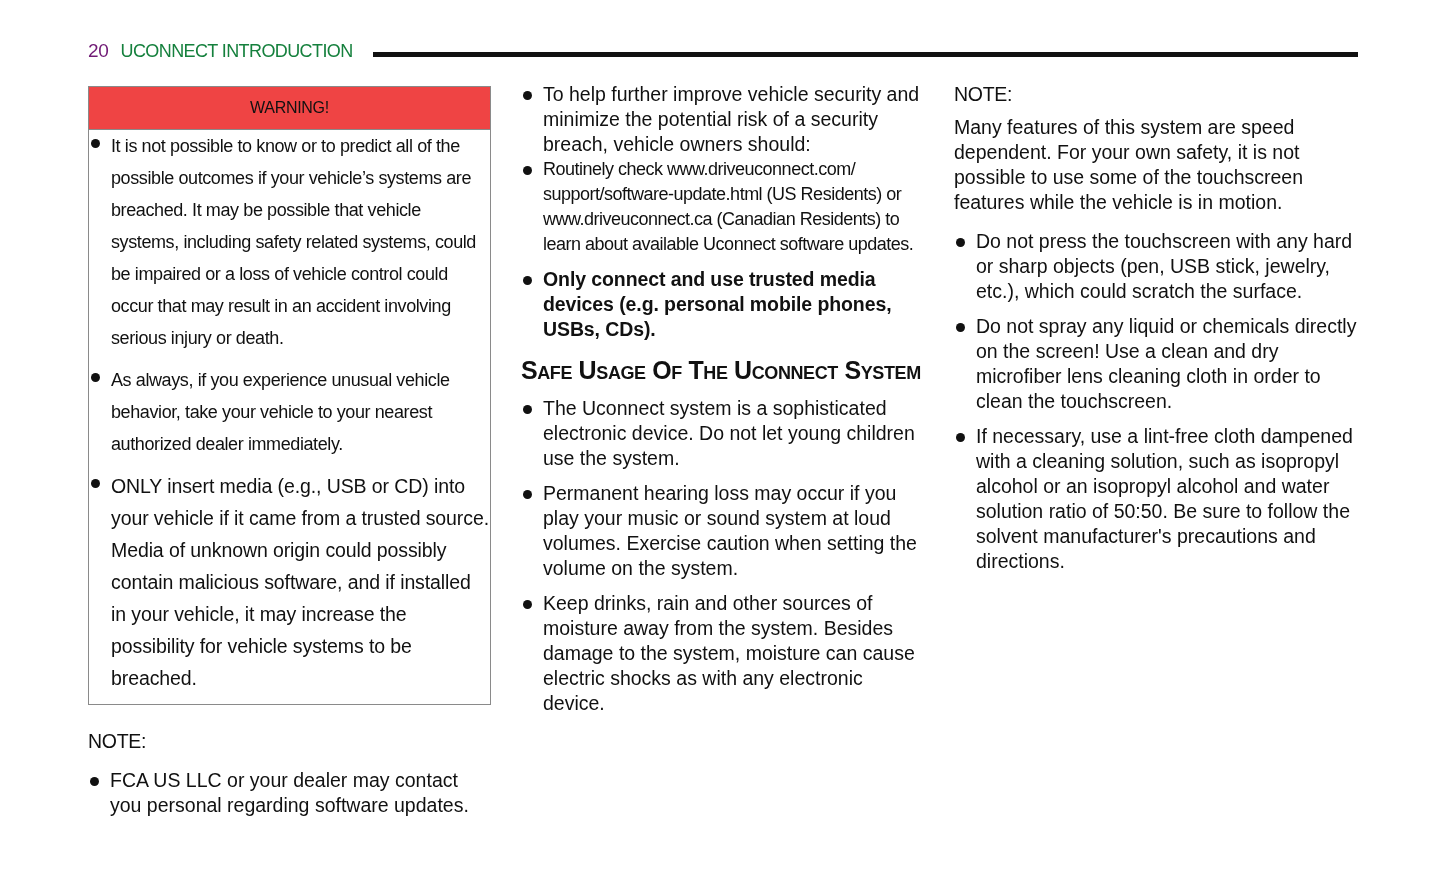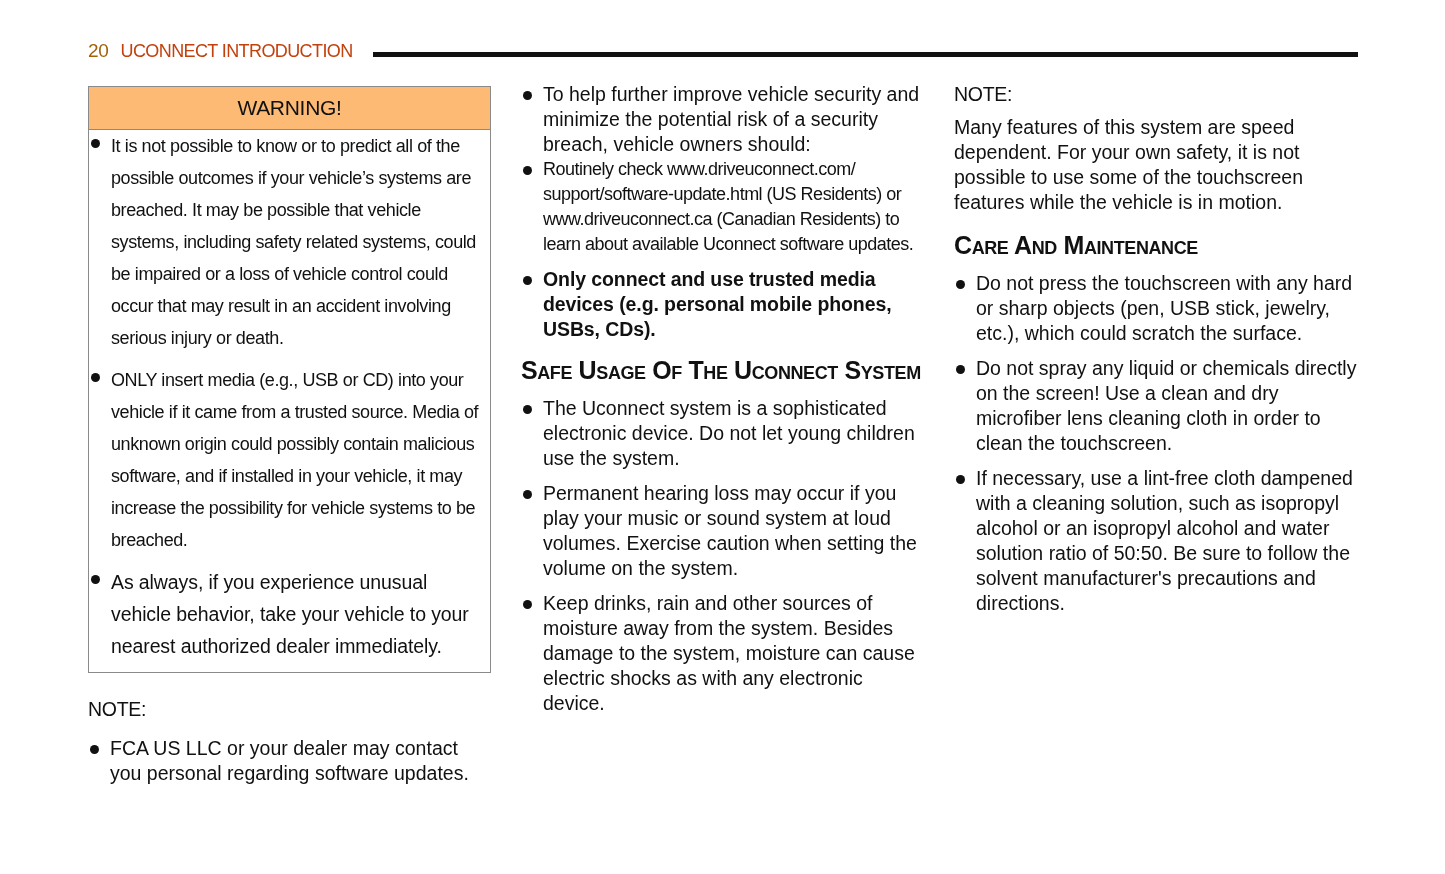--- a/index.html
+++ b/index.html
@@ -4,32 +4,32 @@
   <style>
     html, body { margin: 0; padding: 0; background: #ffffff; }
     body {
       width: 1445px; height: 874px; position: relative; overflow: hidden;
       font-family: "Liberation Sans", sans-serif; color: #111111;
     }
     .header {
       position: absolute; left: 88px; top: 38px; width: 1270px; height: 26px;
       display: flex; align-items: center;
     }
-    .page-num { font-size: 19px; color: #a16207; letter-spacing: -0.3px; }
-    .section-name { font-size: 18px; color: #c2410c; margin-left: 12px; letter-spacing: -0.6px; }
+    .page-num { font-size: 19px; color: #701a75; letter-spacing: -0.3px; }
+    .section-name { font-size: 18px; color: #15803d; margin-left: 12px; letter-spacing: -0.6px; }
     .header-rule { flex: 1; height: 5px; background: #111; margin-left: 20px; margin-top: 6px; }
 
     .col { position: absolute; top: 82px; font-size: 19.5px; line-height: 25px; }
     .col1 { left: 88px; width: 403px; }
     .col2 { left: 521px; width: 405px; }
     .col3 { left: 954px; width: 405px; }
 
     .warning-box { border: 1px solid #8a8a8a; margin-top: 4px; }
     .warning-title {
-      background: #fdba74; text-align: center; font-size: 21px; height: 42px; line-height: 42px;
+      background: #ef4444; text-align: center; font-size: 16px; height: 42px; line-height: 42px;
       border-bottom: 1px solid #8a8a8a; letter-spacing: -0.3px;
     }
     .warning-list { padding: 4px 8px 6px 8px; }
     .warning-list .item { font-size: 18px; line-height: 32px; letter-spacing: -0.4px; }
     .warning-list .item:last-child { font-size: 19.5px; letter-spacing: -0.1px; }
 
     ul.blist { list-style: none; margin: 0; padding: 0; }
     .item { position: relative; padding-left: 22px; margin-bottom: 10px; }
     .item::before {
       content: ""; position: absolute; left: 2px; top: 9px; width: 9px; height: 9px;
@@ -56,22 +56,22 @@
   <span class="page-num">20</span>
   <span class="section-name">UCONNECT INTRODUCTION</span>
   <div class="header-rule"></div>
 </div>
 
 <div class="col col1">
   <div class="warning-box">
     <div class="warning-title">WARNING!</div>
     <ul class="blist warning-list">
       <li class="item">It is not possible to know or to predict all of the possible outcomes if your vehicle’s systems are breached. It may be possible that vehicle systems, including safety related systems, could be impaired or a loss of vehicle control could occur that may result in an accident involving serious injury or death.</li>
+      <li class="item">As always, if you experience unusual vehicle behavior, take your vehicle to your nearest authorized dealer immediately.</li>
       <li class="item">ONLY insert media (e.g., USB or CD) into your vehicle if it came from a trusted source. Media of unknown origin could possibly contain malicious software, and if installed in your vehicle, it may increase the possibility for vehicle systems to be breached.</li>
-      <li class="item">As always, if you experience unusual vehicle behavior, take your vehicle to your nearest authorized dealer immediately.</li>
     </ul>
   </div>
   <div class="note-block">
     <div class="note-label">NOTE:</div>
     <ul class="blist">
       <li class="item">FCA US LLC or your dealer may contact you personal regarding software updates.</li>
     </ul>
   </div>
 </div>
 
@@ -89,19 +89,18 @@
   <ul class="blist">
     <li class="item">The Uconnect system is a sophisticated electronic device. Do not let young children use the system.</li>
     <li class="item">Permanent hearing loss may occur if you play your music or sound system at loud volumes. Exercise caution when setting the volume on the system.</li>
     <li class="item">Keep drinks, rain and other sources of moisture away from the system. Besides damage to the system, moisture can cause electric shocks as with any electronic device.</li>
   </ul>
 </div>
 
 <div class="col col3">
   <div class="note-label">NOTE:</div>
   <div class="para">Many features of this system are speed dependent. For your own safety, it is not possible to use some of the touchscreen features while the vehicle is in motion.</div>
-  <div class="heading">Care And Maintenance</div>
   <ul class="blist">
     <li class="item">Do not press the touchscreen with any hard or sharp objects (pen, USB stick, jewelry, etc.), which could scratch the surface.</li>
     <li class="item">Do not spray any liquid or chemicals directly on the screen! Use a clean and dry microfiber lens cleaning cloth in order to clean the touchscreen.</li>
     <li class="item">If necessary, use a lint-free cloth dampened with a cleaning solution, such as isopropyl alcohol or an isopropyl alcohol and water solution ratio of 50:50. Be sure to follow the solvent manufacturer's precautions and directions.</li>
   </ul>
 </div>
 
 </body></html>

